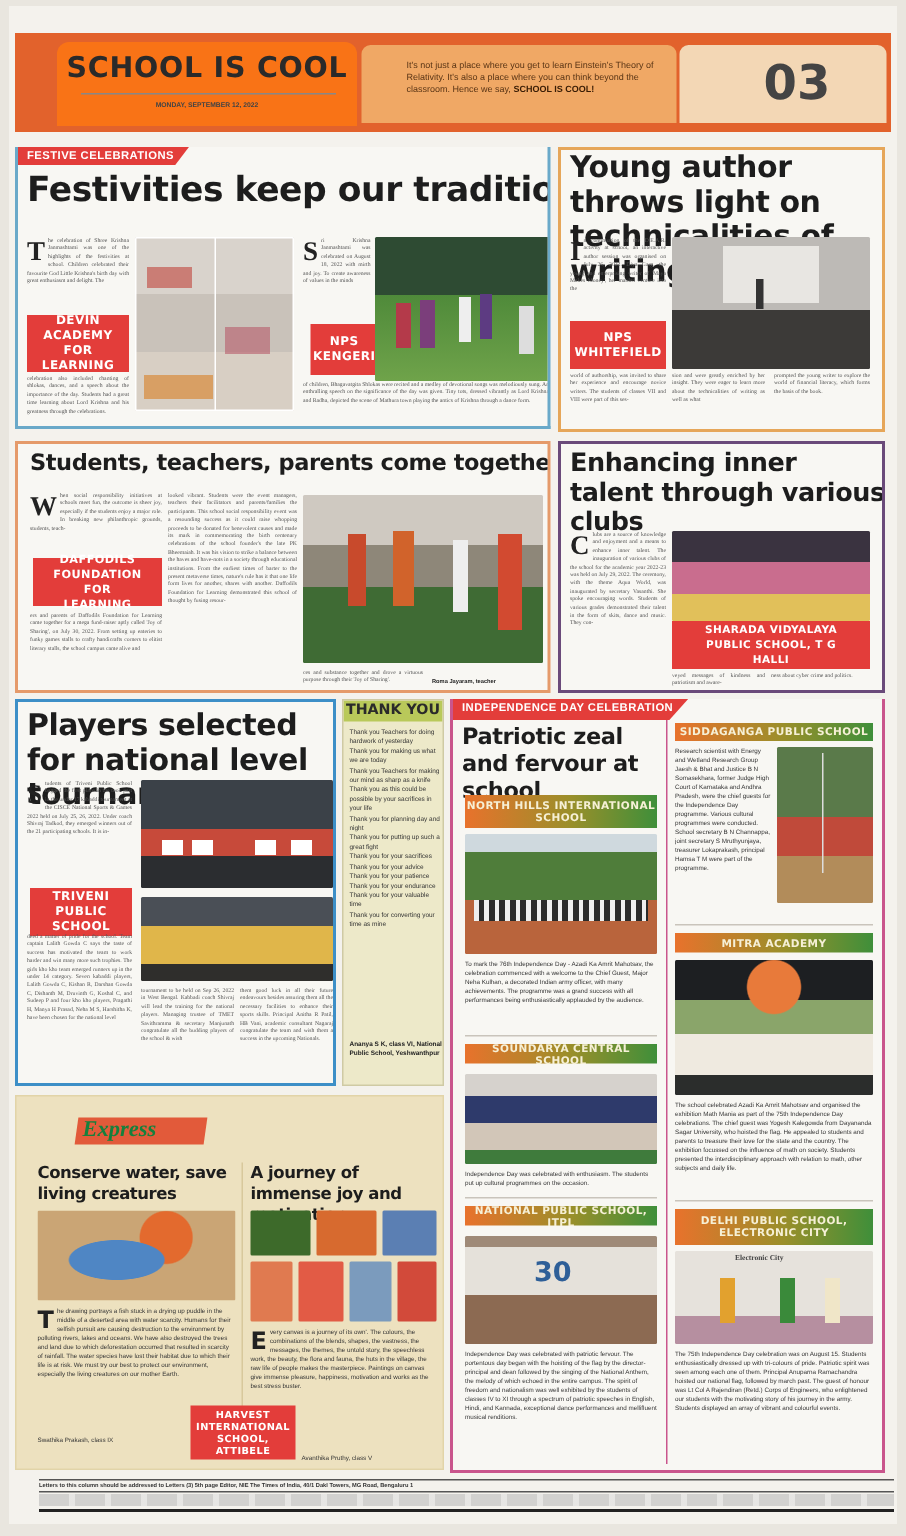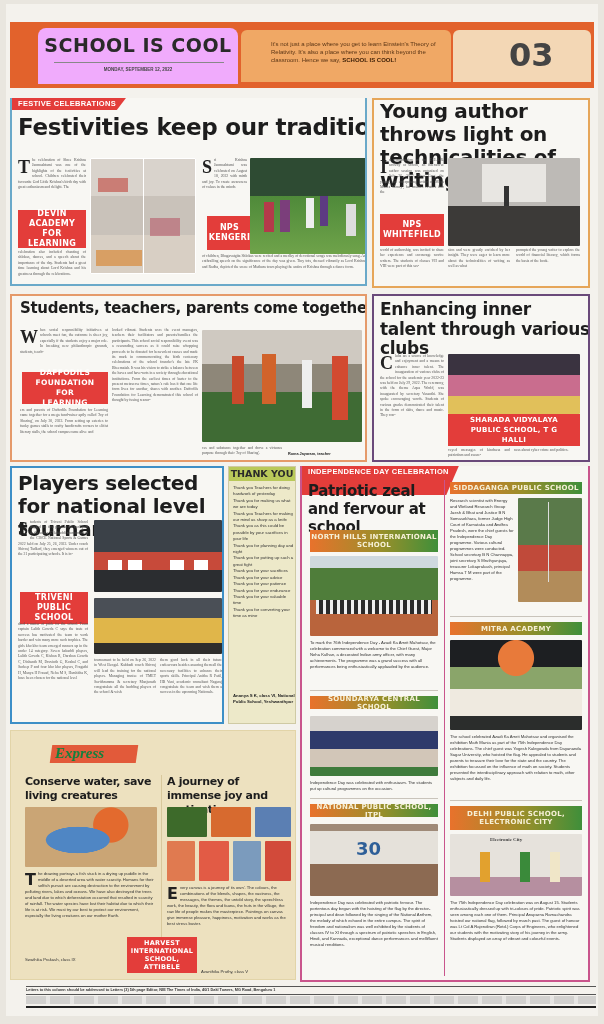--- a/index.html
+++ b/index.html
@@ -1,21 +1,21 @@
 <!DOCTYPE html>
 <html><head>
 <meta charset="utf-8">
 <style>
 *{box-sizing:border-box;margin:0;padding:0}
 html,body{width:604px;height:1024px;overflow:hidden;background:#e9e6df}
 body{position:relative;font-family:"Liberation Sans",sans-serif;color:#222}
 .page{position:absolute;left:6px;top:4px;width:592px;height:1012px;background:#f4f2ed}
 
 .hdr{position:absolute;left:4px;top:18px;width:584px;height:66px;background:#e2622c}
-.hdr-title-box{position:absolute;left:32px;top:24px;width:200px;height:56px;background:#f0abfc;border-radius:8px 8px 0 0}
+.hdr-title-box{position:absolute;left:32px;top:24px;width:200px;height:56px;background:#f97316;border-radius:8px 8px 0 0}
 .hdr-title{position:absolute;left:0;top:6px;width:100%;text-align:center;font:bold 19px "DejaVu Sans",sans-serif;letter-spacing:.5px;color:#2a2a2a}
 .hdr-rule{position:absolute;left:16px;top:34px;width:170px;border-top:1px solid #888}
 .hdr-date{position:absolute;left:0;top:39px;width:100%;text-align:center;font:bold 4.5px "Liberation Sans",sans-serif;color:#444}
 .hdr-tag{position:absolute;left:235px;top:26px;width:210px;height:52px;background:#f0a865;border-radius:6px 6px 0 0;padding:10px 14px 0 30px;font:6px/8px "Liberation Sans",sans-serif;color:#5a3515}
 .hdr-tag b{color:#3a1d05}
 .hdr-num-box{position:absolute;left:447px;top:26px;width:138px;height:52px;background:#f3d7b5;border-radius:6px 6px 0 0}
 .hdr-num{position:absolute;left:56px;top:6px;font:bold 32px "DejaVu Sans",sans-serif;color:#444}
 
 .box{position:absolute;background:#f8f7f3;overflow:hidden}
 .kicker{position:absolute;left:0;top:0;height:12px;padding:1px 10px 0 6px;background:#e33d3a;color:#fff;font:bold 7.5px "Liberation Sans",sans-serif;letter-spacing:.3px;clip-path:polygon(0 0,100% 0,92% 100%,0 100%)}
@@ -141,21 +141,21 @@
         <div>Thank you for your advice</div>
         <div>Thank you for your patience</div>
         <div>Thank you for your endurance</div>
         <div>Thank you for your valuable time</div>
         <div>Thank you for converting your time as mine</div>
       </div>
     <div style="position:absolute;left:4px;top:226px;width:62px;font:bold 4.3px/6px 'Liberation Sans',sans-serif;color:#222">Ananya S K, class VI, National Public School, Yeshwanthpur</div>
   </div>
 
   <div class="box" style="left:294px;top:462px;width:290px;height:516px;border:2px solid #c9558c;border-top:none">
-    <div class="kicker" style="height:29px">INDEPENDENCE DAY CELEBRATION</div>
+    <div class="kicker" style="height:14px">INDEPENDENCE DAY CELEBRATION</div>
     <div class="headline" style="left:6px;top:16px;width:130px;font-size:15px;line-height:18px">Patriotic zeal and fervour at school</div>
 
     <div class="grad-label" style="left:8px;top:64px;width:128px;height:22px">NORTH HILLS INTERNATIONAL SCHOOL</div>
     <div class="photo" style="left:8px;top:90px;width:128px;height:80px;background:linear-gradient(180deg,#cfd9de 0 15%,#4f7d3a 15% 55%,#b9643c 55%)">
       <div style="position:absolute;left:6px;top:44px;width:116px;height:14px;background:repeating-linear-gradient(90deg,#eee 0 3px,#2a2a2a 3px 7px)"></div>
     </div>
     <div class="caption" style="left:8px;top:174px;width:128px">To mark the 76th Independence Day - Azadi Ka Amrit Mahotsav, the celebration commenced with a welcome to the Chief Guest, Major Neha Kulhan, a decorated Indian army officer, with many achievements. The programme was a grand success with all performances being enthusiastically applauded by the audience.</div>
     <div class="divider" style="left:8px;top:224px;width:128px"></div>
 
     <div class="grad-label" style="left:8px;top:230px;width:128px;height:13px">SOUNDARYA CENTRAL SCHOOL</div>

